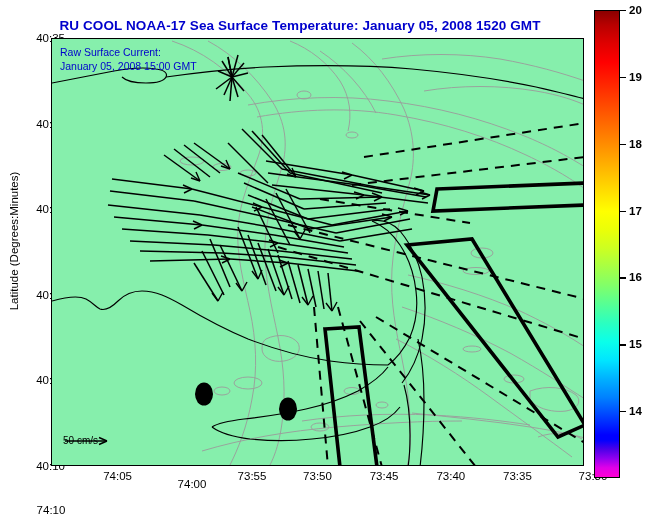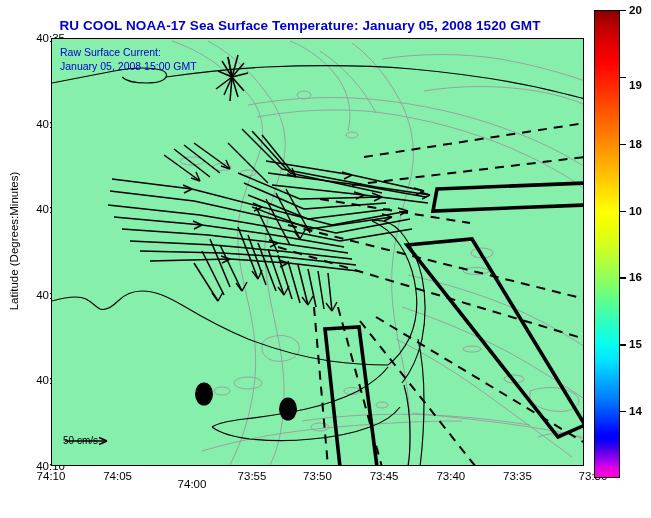--- a/index.html
+++ b/index.html
@@ -61,21 +61,21 @@
 
   <div id="title">RU COOL  NOAA-17  Sea Surface Temperature:  January 05, 2008 1520 GMT</div>
 
   <div class="ytick" style="top:38px;">40:35</div>
   <div class="ytick" style="top:123.6px;">40:30</div>
   <div class="ytick" style="top:209.2px;">40:25</div>
   <div class="ytick" style="top:294.8px;">40:20</div>
   <div class="ytick" style="top:380.4px;">40:15</div>
   <div class="ytick" style="top:466px;">40:10</div>
 
-  <div class="xtick" style="left:51px;">74:10</div>
+  <div class="xtick" style="left:51px;margin-top:34px;">74:10</div>
   <div class="xtick" style="left:117.6px;">74:05</div>
   <div class="xtick" style="left:192px;margin-top:8px;">74:00</div>
   <div class="xtick" style="left:236px;margin-left:16px;">73:55</div>
   <div class="xtick" style="left:317.5px;">73:50</div>
   <div class="xtick" style="left:384.1px;">73:45</div>
   <div class="xtick" style="left:450.8px;">73:40</div>
   <div class="xtick" style="left:517.4px;">73:35</div>
   <div class="xtick" style="left:581px;margin-left:12px;">73:30</div>
 
   <div id="ylabel">Latitude (Degrees:Minutes)</div>
@@ -332,20 +332,20 @@
 
   <div class="cbtick" style="top:10px;"></div>
   <div class="cbtick" style="top:76.9px;"></div>
   <div class="cbtick" style="top:143.7px;"></div>
   <div class="cbtick" style="top:210.6px;"></div>
   <div class="cbtick" style="top:277.4px;"></div>
   <div class="cbtick" style="top:344.3px;"></div>
   <div class="cbtick" style="top:411.1px;"></div>
 
   <div class="cblab" style="top:10px;">20</div>
-  <div class="cblab" style="top:76.9px;margin-top:8px;">19</div>
+  <div class="cblab" style="top:76.9px;">19</div>
   <div class="cblab" style="top:143.7px;">18</div>
-  <div class="cblab" style="top:210.6px;">10</div>
+  <div class="cblab" style="top:210.6px;">17</div>
   <div class="cblab" style="top:277.4px;">16</div>
   <div class="cblab" style="top:344.3px;">15</div>
   <div class="cblab" style="top:411.1px;">14</div>
 
 </div>
 
 </body></html>

